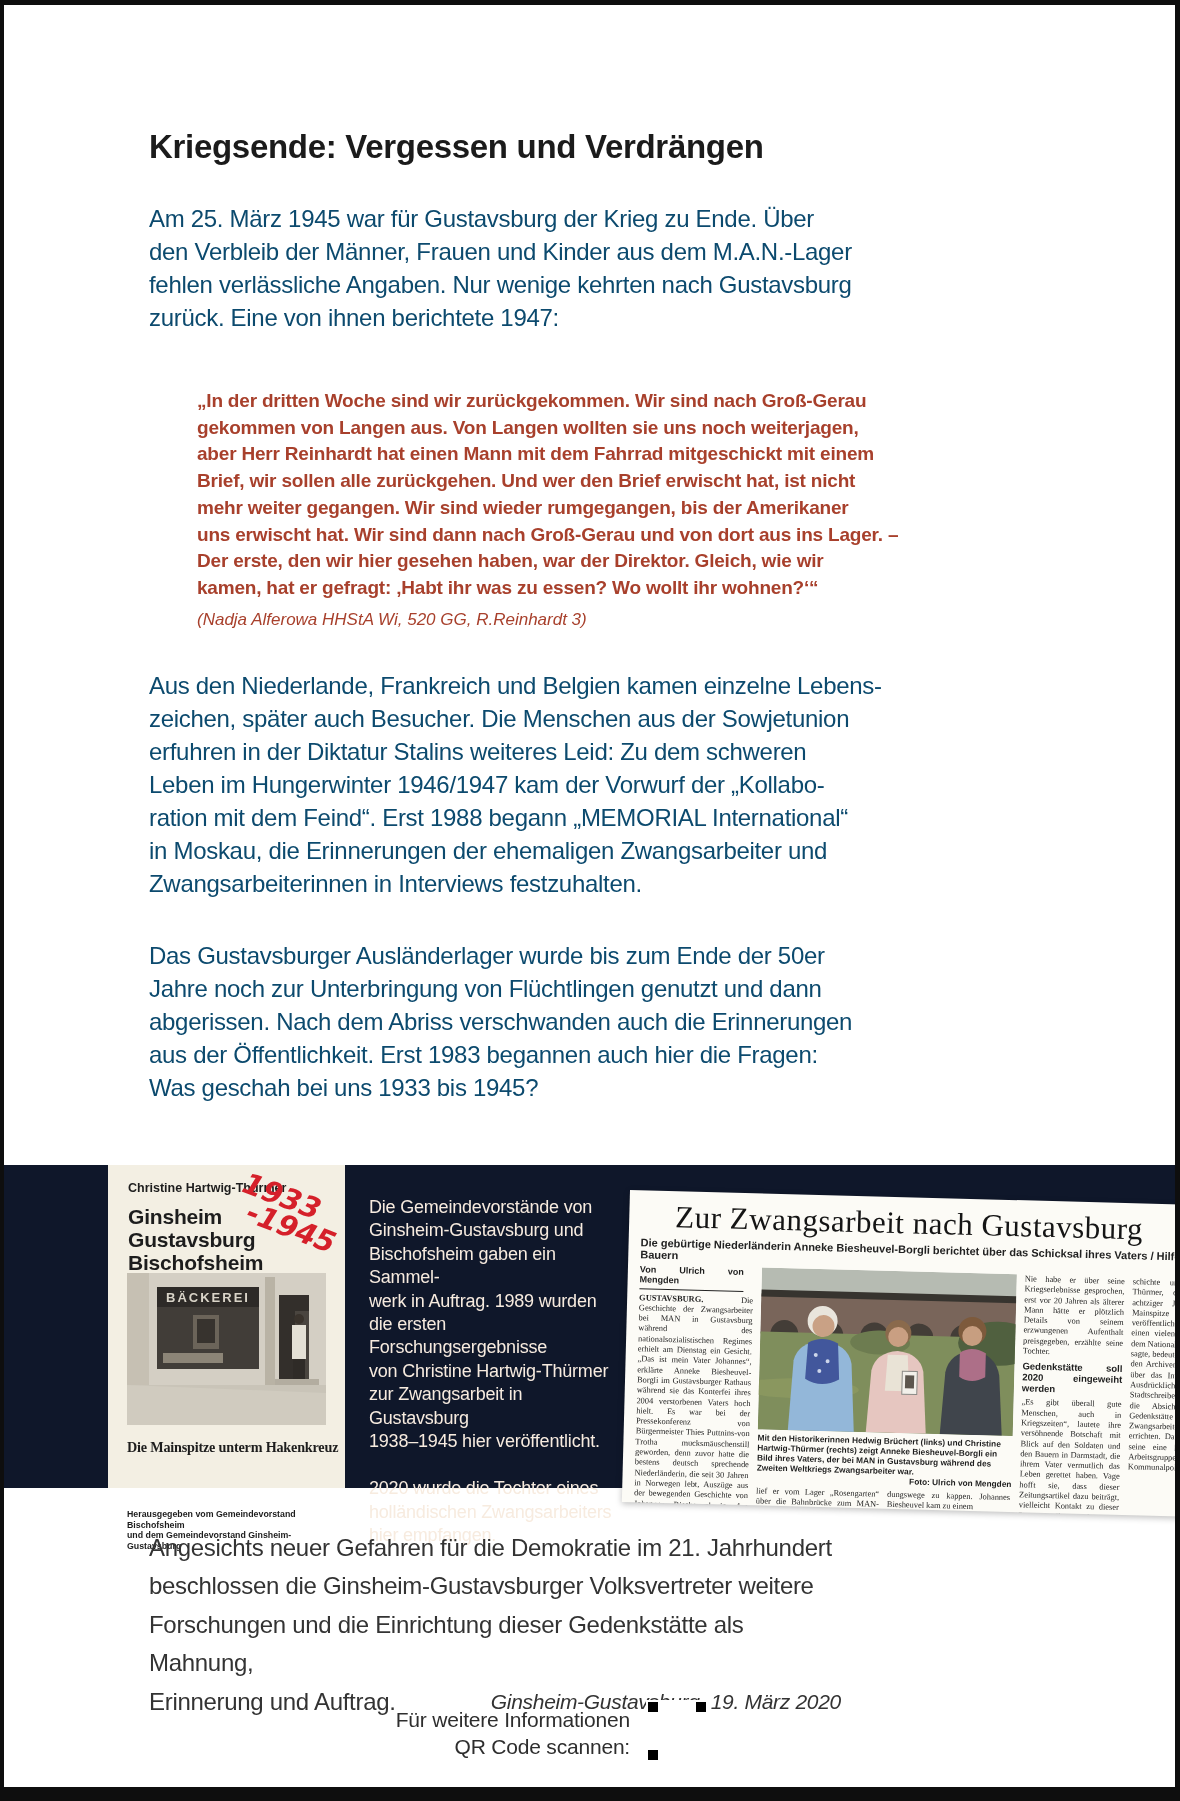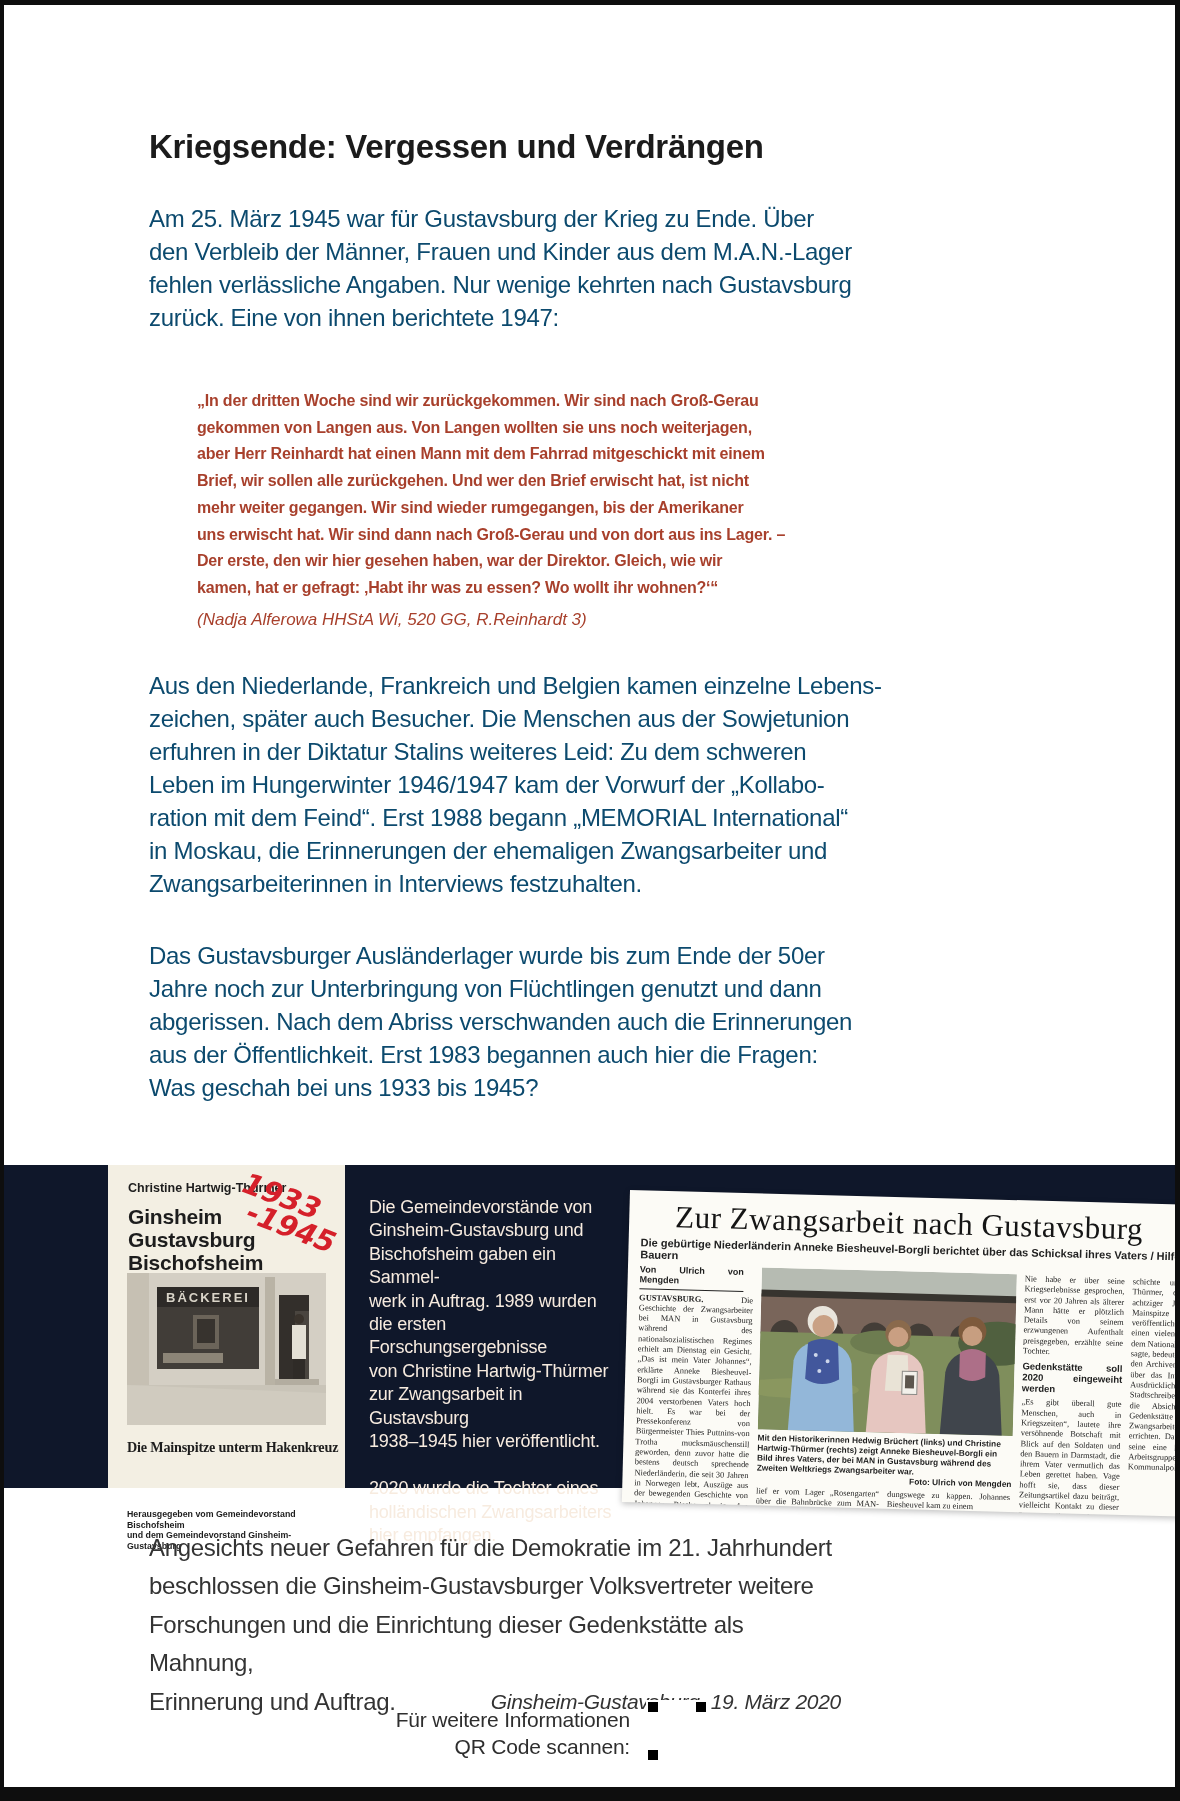--- a/index.html
+++ b/index.html
@@ -21,21 +21,21 @@
   .body-par{
     position:absolute;margin:0;font-size:24px;line-height:33px;
     color:#0c4a6e;letter-spacing:-0.3px;
   }
   .p-intro{left:149px;top:202px;}
   .p-two{left:149px;top:669px;}
   .p-three{left:149px;top:939px;}
 
   .quote-block{position:absolute;left:197px;top:388px;}
   .quote-text{
-    margin:0;font-size:16px;line-height:26.7px;font-weight:bold;
+    margin:0;font-size:19px;line-height:26.7px;font-weight:bold;
     color:#a8402c;letter-spacing:-0.2px;
   }
   .quote-cite{
     margin:8px 0 0 0;font-size:17px;font-style:italic;color:#a8402c;font-weight:normal;
   }
 
   
   .band{position:absolute;left:0;top:1165px;width:1180px;height:323px;background:#0f172a;}
   .band-text{
     position:absolute;left:369px;top:31px;width:245px;

